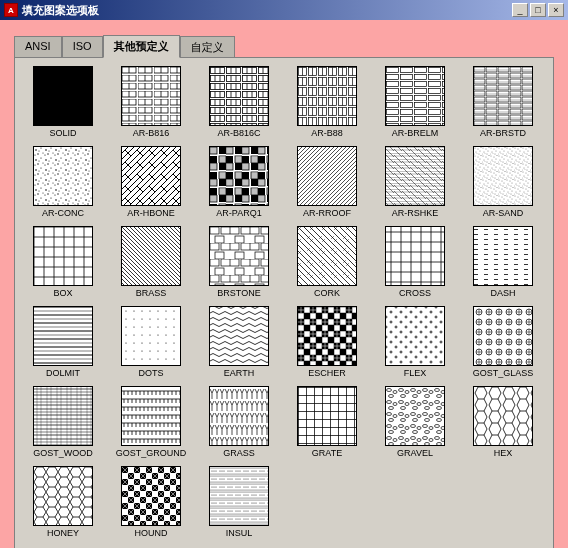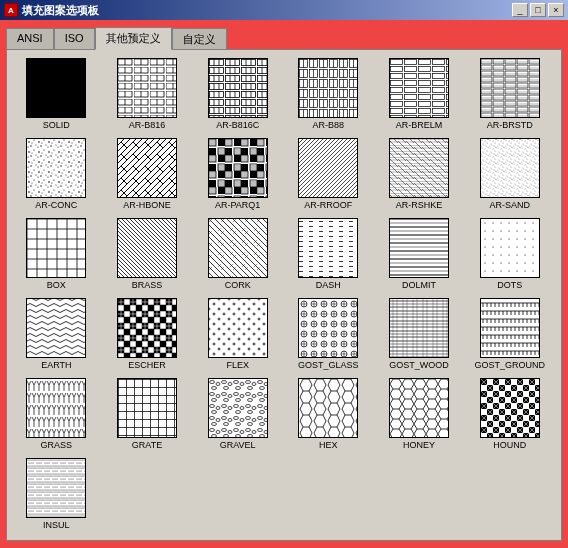--- a/index.html
+++ b/index.html
@@ -52,22 +52,22 @@
       border-color: #fff #808080 #808080 #fff;
       display: flex;
       align-items: center;
       justify-content: center;
       font-size: 9px;
       cursor: pointer;
       color: #000;
     }
 
     .dialog-body {
-      background: #ef4444;
-      padding: 6px;
+      background: #fca5a5;
+      padding: 14px;
       height: calc(548px - 20px);
     }
 
     .tabs {
       display: flex;
       gap: 0;
       margin-bottom: 0;
     }
     .tab {
       padding: 3px 10px;
@@ -77,21 +77,21 @@
       cursor: pointer;
       font-size: 11px;
       position: relative;
       top: 1px;
     }
     .tab.active {
       background: #d4d0c8;
       border-color: #808080;
       border-bottom: 1px solid #d4d0c8;
       z-index: 2;
-      font-weight: normal;
+      font-weight: bold;
     }
     .tab:not(.active) {
       background: #bbb8b0;
       top: 2px;
     }
 
     .tab-content {
       border: 1px solid #808080;
       background: #d4d0c8;
       padding: 4px;
@@ -418,20 +418,36 @@
               <line x1="4" y1="0" x2="8" y2="4" stroke="black" stroke-width="0.8"></line>
             </pattern>
               </defs>
             <rect width="58" height="58" fill="url(#brass)"></rect>
           </svg>
         </div>
         <div class="pattern-label">BRASS</div>
       </div>
 
 
+      <div class="pattern-item">
+        <div class="pattern-box">
+          <svg class="pat-svg" viewBox="0 0 58 58">
+            <defs>
+                <pattern id="brstone" x="0" y="0" width="20" height="16" patternUnits="userSpaceOnUse">
+              <rect width="20" height="16" fill="white"></rect>
+              <rect x="0" y="0" width="9" height="7" fill="none" stroke="black" stroke-width="0.7"></rect>
+              <rect x="11" y="0" width="9" height="7" fill="none" stroke="black" stroke-width="0.7"></rect>
+              <rect x="5" y="9" width="9" height="7" fill="none" stroke="black" stroke-width="0.7"></rect>
+            </pattern>
+              </defs>
+            <rect width="58" height="58" fill="url(#brstone)"></rect>
+          </svg>
+        </div>
+        <div class="pattern-label">BRSTONE</div>
+      </div>
 
 
       <div class="pattern-item">
         <div class="pattern-box">
           <svg class="pat-svg" viewBox="0 0 58 58">
             <defs>
                 <pattern id="cork" x="0" y="0" width="12" height="12" patternUnits="userSpaceOnUse">
               <rect width="12" height="12" fill="white"></rect>
               <line x1="0" y1="0" x2="12" y2="12" stroke="black" stroke-width="0.8"></line>
               <line x1="0" y1="6" x2="6" y2="12" stroke="black" stroke-width="0.8"></line>
@@ -439,20 +455,35 @@
               <line x1="0" y1="3" x2="3" y2="0" stroke="black" stroke-width="0.4"></line>
               <line x1="9" y1="12" x2="12" y2="9" stroke="black" stroke-width="0.4"></line>
             </pattern>
               </defs>
             <rect width="58" height="58" fill="url(#cork)"></rect>
           </svg>
         </div>
         <div class="pattern-label">CORK</div>
       </div>
 
+      <div class="pattern-item">
+        <div class="pattern-box">
+          <svg class="pat-svg" viewBox="0 0 58 58">
+            <defs>
+                <pattern id="cross" x="0" y="0" width="10" height="10" patternUnits="userSpaceOnUse">
+              <rect width="10" height="10" fill="white"></rect>
+              <line x1="0" y1="5" x2="10" y2="5" stroke="black" stroke-width="0.8"></line>
+              <line x1="5" y1="0" x2="5" y2="10" stroke="black" stroke-width="0.8"></line>
+            </pattern>
+              </defs>
+            <rect width="58" height="58" fill="url(#cross)"></rect>
+          </svg>
+        </div>
+        <div class="pattern-label">CROSS</div>
+      </div>
 
       <div class="pattern-item">
         <div class="pattern-box">
           <svg class="pat-svg" viewBox="0 0 58 58">
             <defs>
                 <pattern id="dash" x="0" y="0" width="10" height="5" patternUnits="userSpaceOnUse">
               <rect width="10" height="5" fill="white"></rect>
               <line x1="0" y1="2.5" x2="4" y2="2.5" stroke="black" stroke-width="0.8"></line>
             </pattern>
               </defs>

